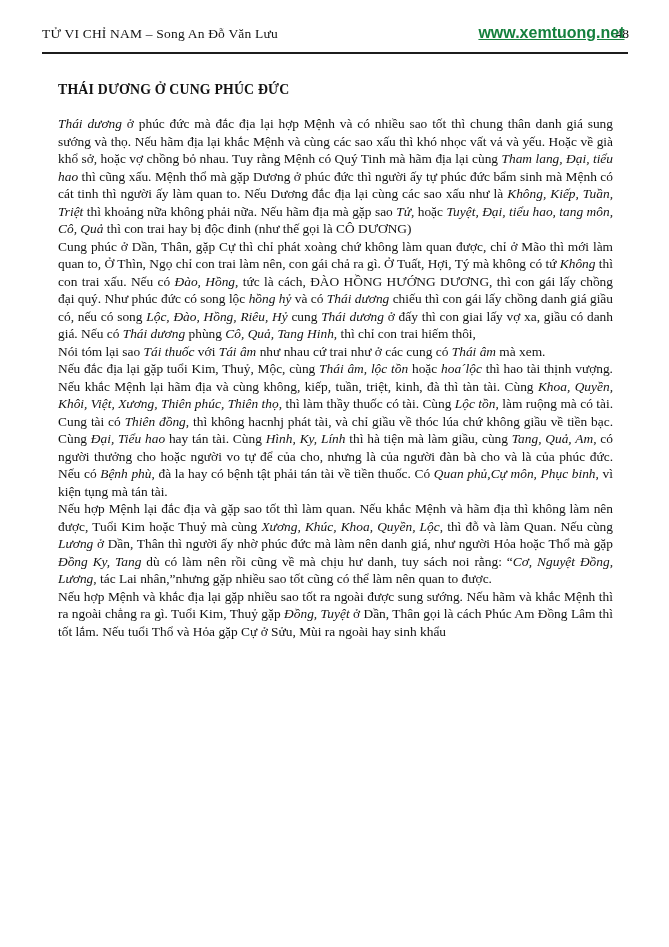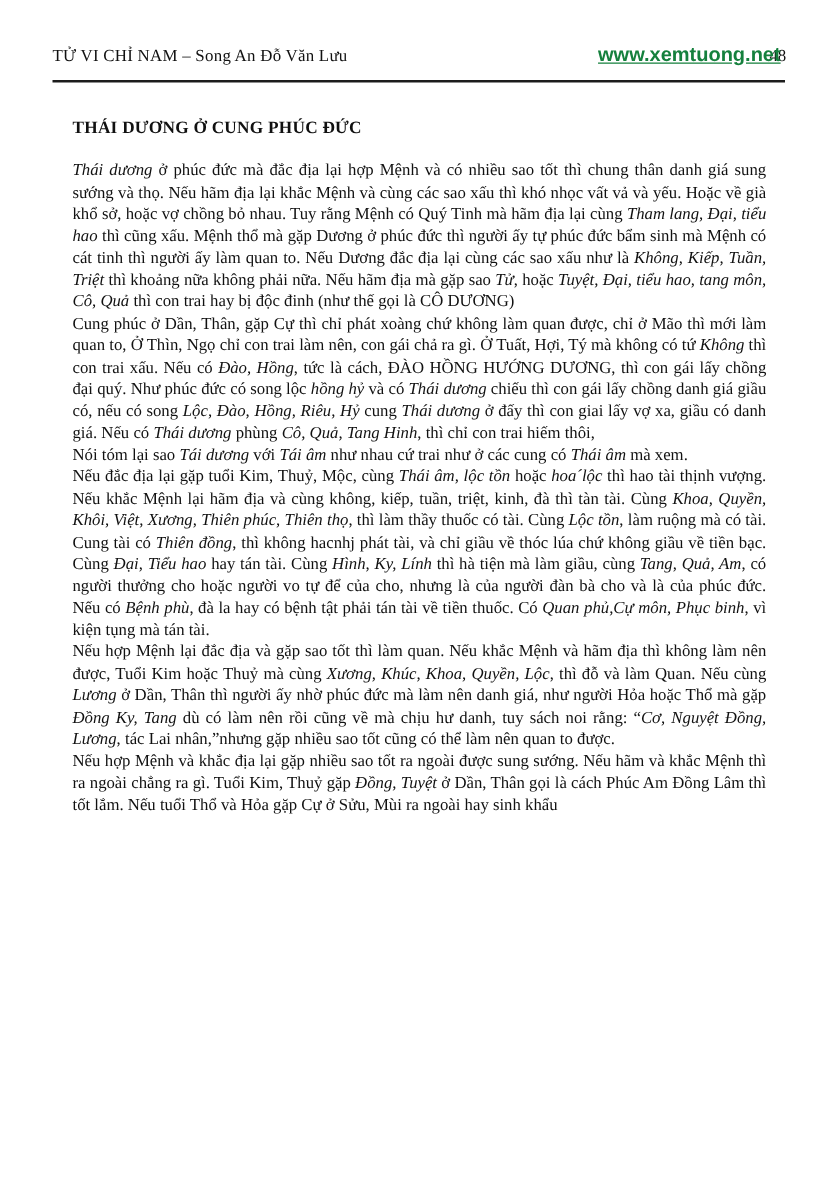--- a/index.html
+++ b/index.html
@@ -12,21 +12,21 @@
     height: 947px;
     overflow: hidden;
     font-family: "Liberation Serif", "DejaVu Serif", serif;
     color: #111111;
     position: relative;
   }
   .page {
     width: 669px;
     height: 947px;
     box-sizing: border-box;
-    padding-top: 36px;
+    padding-top: 24px;
   }
   .page-header {
     margin: 0 40px 0 42px;
     display: flex;
     justify-content: space-between;
     align-items: baseline;
   }
   .header-title {
     font-size: 13.5px;
     letter-spacing: 0.2px;
@@ -92,19 +92,19 @@
       <a class="header-link">www.xemtuong.net</a><span class="page-number">48</span>
     </span>
   </div>
 
   <div class="header-rule"></div>
 
   <main class="content">
       <h2 class="section-heading first">THÁI DƯƠNG Ở CUNG PHÚC ĐỨC</h2>
       <p class="body-paragraph"><span class="it">Thái dương</span><span> ở phúc đức mà đắc địa lại hợp Mệnh và có nhiều sao tốt thì chung thân danh giá sung sướng và thọ. Nếu hãm địa lại khắc Mệnh và cùng các sao xấu thì khó nhọc vất vả và yếu. Hoặc về già khổ sở, hoặc vợ chồng bỏ nhau. Tuy rằng Mệnh có Quý Tinh mà hãm địa lại cùng </span><span class="it">Tham lang, Đại, tiểu hao</span><span> thì cũng xấu. Mệnh thổ mà gặp Dương ở phúc đức thì người ấy tự phúc đức bẩm sinh mà Mệnh có cát tinh thì người ấy làm quan to. Nếu Dương đắc địa lại cùng các sao xấu như là </span><span class="it">Không, Kiếp, Tuần, Triệt</span><span> thì khoảng nữa không phải nữa. Nếu hãm địa mà gặp sao </span><span class="it">Tử</span><span>, hoặc </span><span class="it">Tuyệt, Đại, tiểu hao, tang môn, Cô, Quả</span><span> thì con trai hay bị độc đinh (như thế gọi là CÔ DƯƠNG)</span></p>
       <p class="body-paragraph"><span>Cung phúc ở Dần, Thân, gặp Cự thì chỉ phát xoàng chứ không làm quan được, chỉ ở Mão thì mới làm quan to, Ở Thìn, Ngọ chỉ con trai làm nên, con gái chả ra gì. Ở Tuất, Hợi, Tý mà không có tứ </span><span class="it">Không</span><span> thì con trai xấu. Nếu có </span><span class="it">Đào, Hồng</span><span>, tức là cách, ĐÀO HỒNG HƯỚNG DƯƠNG, thì con gái lấy chồng đại quý. Như phúc đức có song lộc </span><span class="it">hồng hỷ</span><span> và có </span><span class="it">Thái dương</span><span> chiếu thì con gái lấy chồng danh giá giầu có, nếu có song </span><span class="it">Lộc, Đào, Hồng, Riêu, Hỷ</span><span> cung </span><span class="it">Thái dương</span><span> ở đấy thì con giai lấy vợ xa, giầu có danh giá. Nếu có </span><span class="it">Thái dương</span><span> phùng </span><span class="it">Cô, Quả, Tang Hinh</span><span>, thì chỉ con trai hiếm thôi,</span></p>
-      <p class="body-paragraph"><span>Nói tóm lại sao </span><span class="it">Tái dương</span><span> với </span><span class="it">Tái âm</span><span> như nhau cứ trai như ở các cung có </span><span class="it">Thái âm</span><span> mà xem.</span></p>
+      <p class="body-paragraph"><span>Nói tóm lại sao </span><span class="it">Tái thuốc</span><span> với </span><span class="it">Tái âm</span><span> như nhau cứ trai như ở các cung có </span><span class="it">Thái âm</span><span> mà xem.</span></p>
       <p class="body-paragraph"><span>Nếu đắc địa lại gặp tuổi Kim, Thuỷ, Mộc, cùng </span><span class="it">Thái âm, lộc tồn</span><span> hoặc  </span><span class="it">hoa´lộc</span><span> thì hao tài thịnh vượng. Nếu khắc Mệnh lại hãm địa và cùng không, kiếp, tuần, triệt, kinh, đà thì tàn tài. Cùng </span><span class="it">Khoa, Quyền, Khôi, Việt, Xương, Thiên phúc, Thiên thọ</span><span>, thì làm thầy thuốc có tài. Cùng </span><span class="it">Lộc tồn</span><span>, làm ruộng mà có tài. Cung tài có </span><span class="it">Thiên đồng</span><span>, thì không hacnhj phát tài, và chỉ giầu về thóc lúa chứ không giầu về tiền bạc. Cùng </span><span class="it">Đại, Tiểu hao</span><span> hay tán tài. Cùng </span><span class="it">Hình, Ky, Lính</span><span> thì hà tiện mà làm giầu, cùng </span><span class="it">Tang, Quả, Am</span><span>, có người thưởng cho hoặc người vo tự để của cho, nhưng là của người đàn bà cho và là của phúc đức. Nếu có </span><span class="it">Bệnh phù</span><span>, đà la hay có bệnh tật phải tán tài về tiền thuốc. Có </span><span class="it">Quan phủ,Cự môn, Phục binh</span><span>, vì kiện tụng mà tán tài.</span></p>
       <p class="body-paragraph"><span>Nếu hợp Mệnh lại đắc địa và gặp sao tốt thì làm quan. Nếu khắc Mệnh và hãm địa thì không làm nên được, Tuổi Kim hoặc Thuỷ mà cùng </span><span class="it">Xương, Khúc, Khoa, Quyền, Lộc</span><span>, thì đỗ và làm Quan. Nếu cùng </span><span class="it">Lương</span><span> ở Dần, Thân thì người ấy nhờ phúc đức mà làm nên danh giá, như người Hỏa hoặc Thổ mà gặp </span><span class="it">Đồng Ky, Tang</span><span> dù có làm nên rồi cũng về mà chịu hư danh, tuy sách noi rằng: “</span><span class="it">Cơ, Nguyệt Đồng, Lương</span><span>, tác Lai nhân,”nhưng gặp nhiều sao tốt cũng có thể làm nên quan to được.</span></p>
       <p class="body-paragraph"><span>Nếu hợp Mệnh và khắc địa lại gặp nhiều sao tốt ra ngoài được sung sướng. Nếu hãm và khắc Mệnh thì ra ngoài chẳng ra gì. Tuổi Kim, Thuỷ gặp </span><span class="it">Đồng, Tuyệt</span><span> ở Dần, Thân gọi là cách Phúc Am Đồng Lâm thì tốt lắm. Nếu tuổi Thổ và Hỏa gặp Cự ở Sửu, Mùi ra ngoài hay sinh khẩu</span></p>
     </main>
 
 </div>
 
 </body></html>

